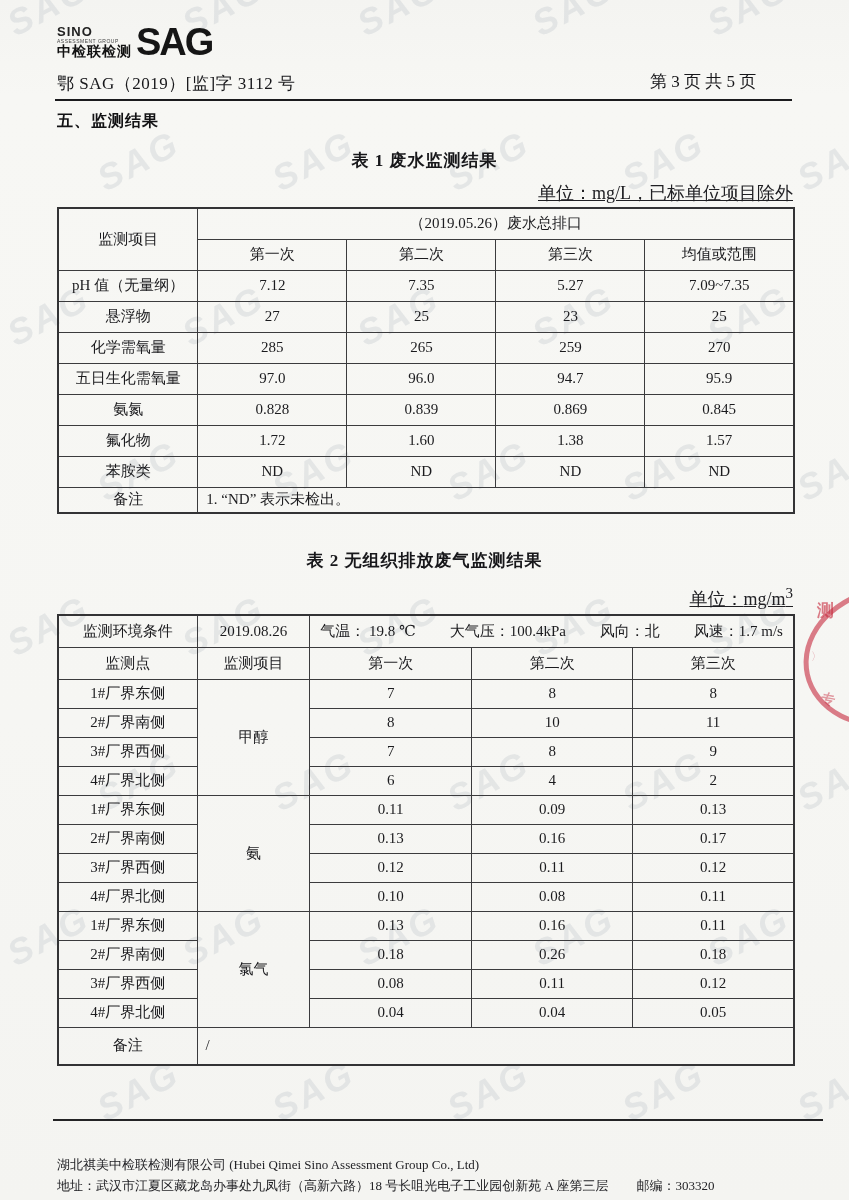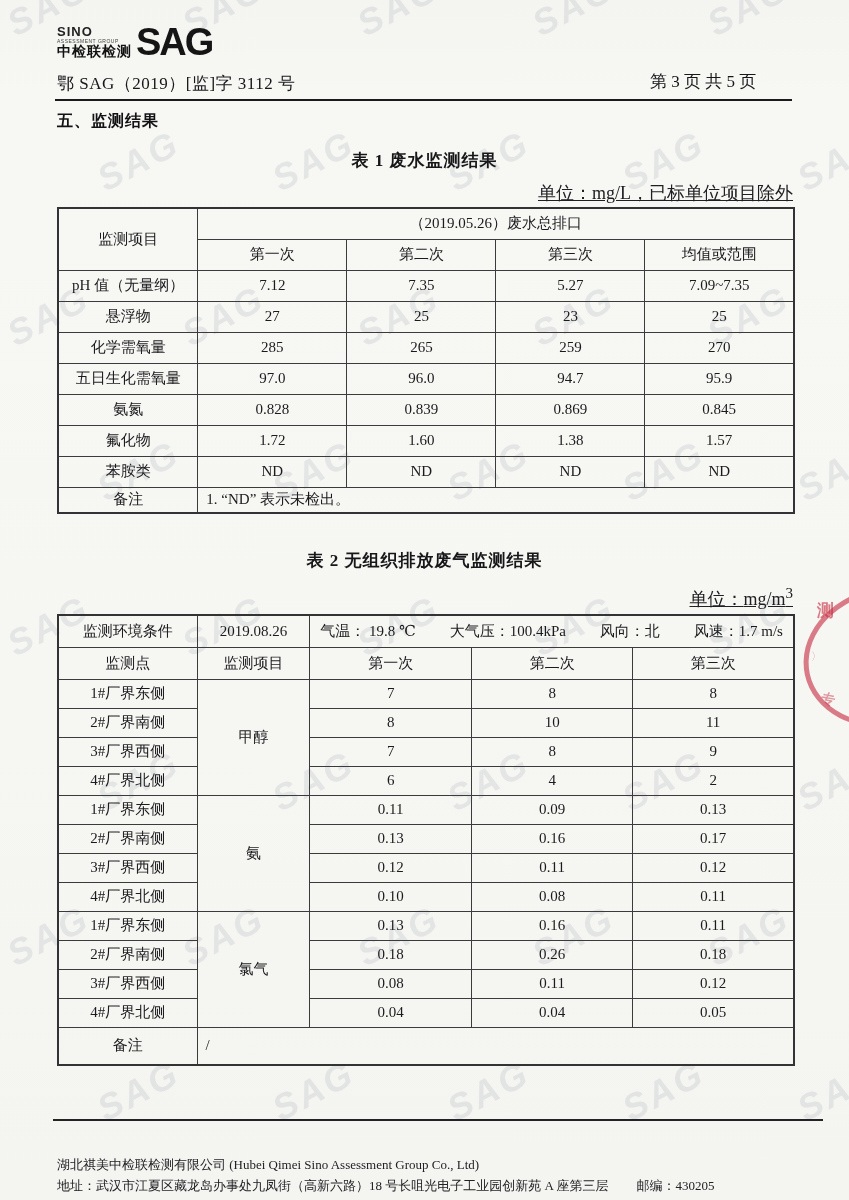--- a/index.html
+++ b/index.html
@@ -334,16 +334,16 @@
   <div class="stamp">
     <div class="stamp-arc"></div>
     <span class="stamp-ch c1">测</span>
     <span class="stamp-dot">〉</span>
     <span class="stamp-ch c2">专</span>
   </div>
 
   <div class="footer-rule"></div>
   <div class="footer">
     <div>湖北祺美中检联检测有限公司 (Hubei Qimei Sino Assessment Group Co., Ltd)</div>
-    <div><span>地址：武汉市江夏区藏龙岛办事处九凤街（高新六路）18 号长咀光电子工业园创新苑 A 座第三层</span><span class="gap"></span><span>邮编：430205</span></div>
+    <div><span>地址：武汉市江夏区藏龙岛办事处九凤街（高新六路）18 号长咀光电子工业园创新苑 A 座第三层</span><span class="gap"></span><span>邮编：303320</span></div>
   </div>
 
 </div>
 
 </body></html>

